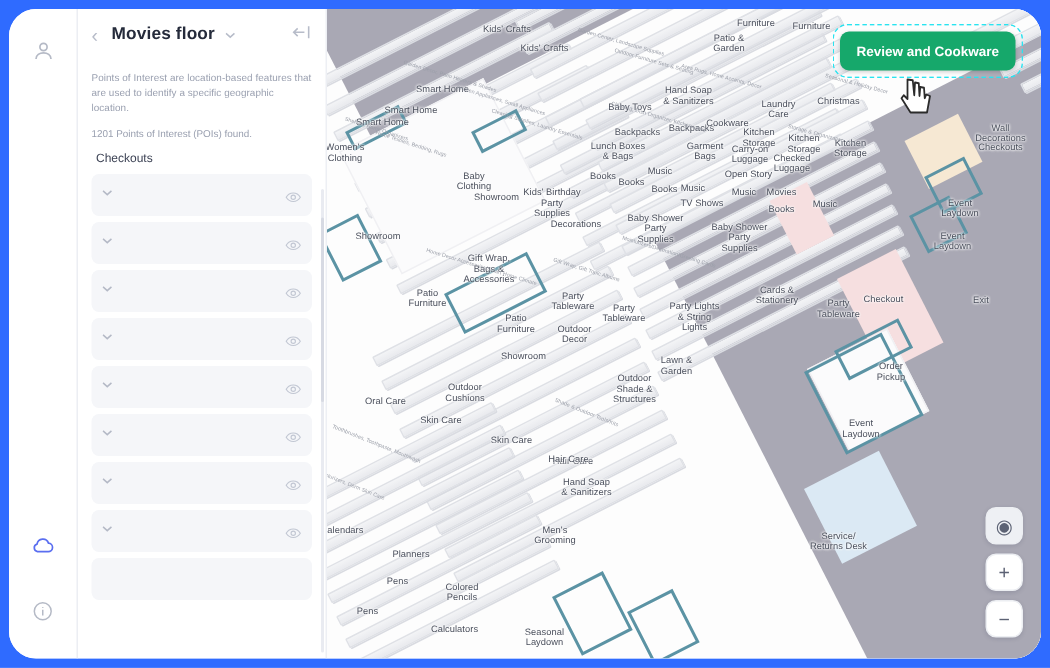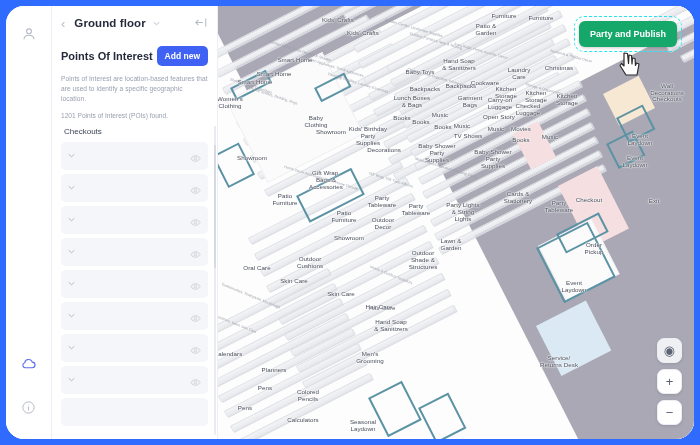--- a/index.html
+++ b/index.html
@@ -219,38 +219,34 @@
               <path d="M12 10.5v6M12 7.4v.9"></path>
           </svg>
         </div>
       </div>
     </div>
 
     <div id="sidebar">
 
       <div class="sb-head">
         <span class="sb-back">‹</span>
-        <span class="sb-title">Ground floor</span>
+        <span class="sb-title">Movies floor</span>
         <span class="sb-chev">
           <svg width="7" height="5" viewBox="0 0 10 6" fill="none" stroke="#b7bcc9" stroke-width="1.4">
               <path d="M1 1.2 5 4.8 9 1.2"></path>
             </svg>
         </span>
         <span class="sb-collapse">
           <svg width="13" height="11" viewBox="0 0 16 12" fill="none" stroke="#b7bcc9" stroke-width="1.3">
             <path d="M14.5 1v10M11 6H2.5M5.5 2.8 2.2 6l3.3 3.2"></path>
           </svg>
         </span>
       </div>
 
       <div class="sb-body">
-        <div class="sb-titlerow">
-          <span class="sb-h2">Points Of Interest</span>
-          <button class="btn-addnew">Add new</button>
-        </div>
 
         <div class="sb-desc">Points of Interest are location-based features that are used to identify a specific geographic location.</div>
 
 
         <div class="poi-count">1201 Points of Interest (POIs) found.</div>
         <div class="group-label">Checkouts</div>
 
         <div class="poi-list" id="poi-list">
             <div class="poi-row">
               <span class="poi-chev"><svg width="7" height="5" viewBox="0 0 10 6" fill="none" stroke="#b4b9c6" stroke-width="1.4">
@@ -560,21 +556,21 @@
           <span class="lbl tiny" style="left: 116px; top: 59px; transform: translateX(-50%) rotate(17deg);">Kitchen Appliances, Small Appliances</span>
           <span class="lbl tiny" style="left: 140px; top: 75px; transform: translateX(-50%) rotate(17deg);">Cleaning Supplies, Laundry Essentials</span>
           <span class="lbl tiny" style="left: 196px; top: 20px; transform: translateX(-50%) rotate(16deg);">Garden Center, Landscape Supplies</span>
           <span class="lbl tiny" style="left: 218px; top: 33px; transform: translateX(-50%) rotate(16deg);">Outdoor Furniture Sets &amp; Seating</span>
           <span class="lbl tiny" style="left: 263px; top: 43px; transform: translateX(-50%) rotate(15deg);">Area Rugs, Home Accents, Decor</span>
           <span class="lbl tiny" style="left: 333px; top: 83px; transform: translateX(-50%) rotate(15deg);">Storage &amp; Organization, Closets</span>
           <span class="lbl tiny" style="left: 353px; top: 48px; transform: translateX(-50%) rotate(15deg);">Seasonal &amp; Holiday Decor</span>
         </div>
 
       <div class="publish-wrap">
-        <button class="publish-btn">Party and Publish</button>
+        <button class="publish-btn">Review and Cookware</button>
         <span class="cursor-ico">
           <svg width="26" height="30" viewBox="0 0 26 30">
             <path d="M6 4 L6 17 L3.5 14.5 L2 16.5 L8 26 L19 26 L21 15 L18.5 14 L17.5 16.5 L17 9.5 L14.5 9 L14 15 L13.5 6.5 L11 6 L10.5 14.5 L9.5 4.5 Z" fill="#ffffff" stroke="#2b2b2b" stroke-width="1.2" stroke-linejoin="round"></path>
           </svg>
         </span>
       </div>
 
       <div class="map-ctrls">
         <div class="map-btn locate">◉</div>
         <div class="map-btn">+</div>

